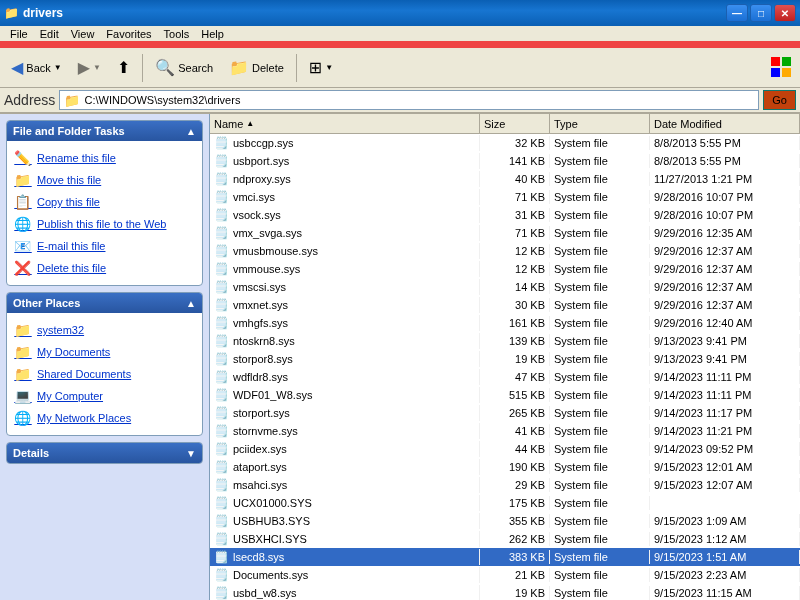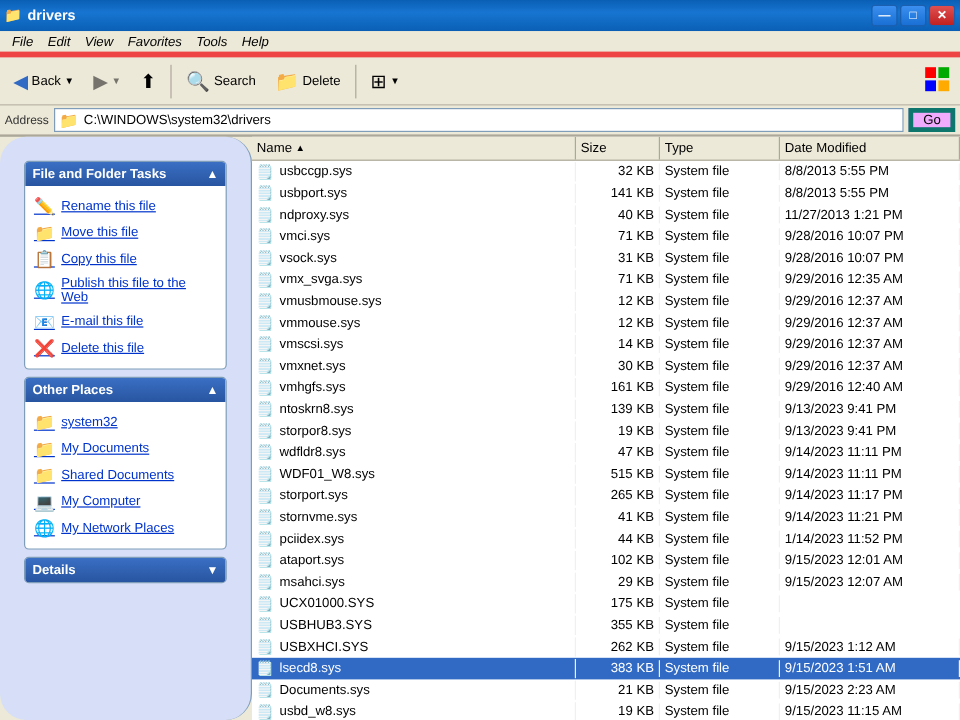--- a/index.html
+++ b/index.html
@@ -29,22 +29,21 @@
     }
     .win-btn.close { background: linear-gradient(to bottom, #e05050, #c02020); }
 
     
     #menubar {
       background: #ece9d8;
       height: 22px;
       display: flex;
       align-items: center;
       padding: 0 4px;
-      border-bottom: 5px solid #ef4444;
-      font-style: italic;
+      border-bottom: 7px solid #ef4444;
     }
     .menu-item {
       padding: 2px 6px;
       cursor: pointer;
       font-size: 11px;
     }
 
     
     #toolbar {
       background: #ece9d8;
@@ -87,45 +86,44 @@
       padding: 1px 4px;
       font-size: 11px;
       display: flex;
       align-items: center;
       gap: 4px;
     }
     .addr-folder-icon { color: #e8a000; font-size: 13px; }
     .go-btn {
       padding: 2px 8px;
       height: 20px;
-      background: #f0abfc;
-      border: 4px solid #0f766e;
+      background: #c2410c;
+      border: 1px solid #0f766e;
       font-size: 11px;
       cursor: pointer;
       display: flex; align-items: center;
     }
 
     
     #main {
       display: flex;
       height: calc(600px - 26px - 22px - 40px - 26px);
     }
 
     
     #leftpanel {
       width: 210px;
       min-width: 210px;
       background: #d6dff7;
       border-right: 1px solid #7f9db9;
       overflow-y: auto;
-      padding: 20px;
+      padding: 6px;
       display: flex;
       flex-direction: column;
       gap: 6px;
-      border-radius: 22px;
     }
 
     .task-section {
       background: white;
       border: 1px solid #7f9db9;
       border-radius: 4px;
       overflow: hidden;
     }
     .task-section-header {
       background: linear-gradient(to bottom, #3a6fc4, #2855a0);
@@ -262,21 +260,21 @@
     <svg width="22" height="22" viewBox="0 0 22 22">
       <rect x="1" y="1" width="9" height="9" fill="#ff0000"></rect>
       <rect x="12" y="1" width="9" height="9" fill="#00aa00"></rect>
       <rect x="1" y="12" width="9" height="9" fill="#0000ff"></rect>
       <rect x="12" y="12" width="9" height="9" fill="#ffaa00"></rect>
     </svg>
   </div>
 </div>
 
 <div id="addressbar">
-  <span style="font-size:10px; color:#333;">Address</span>
+  <span style="font-size:14px; color:#333;">Address</span>
   <div class="addr-field">
     <span class="addr-folder-icon">📁</span>
     <span>C:\WINDOWS\system32\drivers</span>
   </div>
   <button class="go-btn">Go</button>
 </div>
 
 <div id="main">
 
   <div id="leftpanel">
@@ -521,28 +519,28 @@
     <div class="file-cell">System file</div>
     <div class="file-cell">9/14/2023 11:21 PM</div>
   </div>
         <div class="file-row">
     <div class="file-cell name">
       <span class="file-icon">🗒️</span>
       <span>pciidex.sys</span>
     </div>
     <div class="file-cell size">44 KB</div>
     <div class="file-cell">System file</div>
-    <div class="file-cell">1/14/2023 11:52 PM</div>
+    <div class="file-cell">9/14/2023 09:52 PM</div>
   </div>
         <div class="file-row">
     <div class="file-cell name">
       <span class="file-icon">🗒️</span>
       <span>ataport.sys</span>
     </div>
-    <div class="file-cell size">102 KB</div>
+    <div class="file-cell size">190 KB</div>
     <div class="file-cell">System file</div>
     <div class="file-cell">9/15/2023 12:01 AM</div>
   </div>
         <div class="file-row">
     <div class="file-cell name">
       <span class="file-icon">🗒️</span>
       <span>msahci.sys</span>
     </div>
     <div class="file-cell size">29 KB</div>
     <div class="file-cell">System file</div>
@@ -556,20 +554,21 @@
     <div class="file-cell size">175 KB</div>
     <div class="file-cell">System file</div>
   </div>
         <div class="file-row">
     <div class="file-cell name">
       <span class="file-icon">🗒️</span>
       <span>USBHUB3.SYS</span>
     </div>
     <div class="file-cell size">355 KB</div>
     <div class="file-cell">System file</div>
+    <div class="file-cell">9/15/2023 1:09 AM</div>
   </div>
         <div class="file-row">
     <div class="file-cell name">
       <span class="file-icon">🗒️</span>
       <span>USBXHCI.SYS</span>
     </div>
     <div class="file-cell size">262 KB</div>
     <div class="file-cell">System file</div>
     <div class="file-cell">9/15/2023 1:12 AM</div>
   </div>

